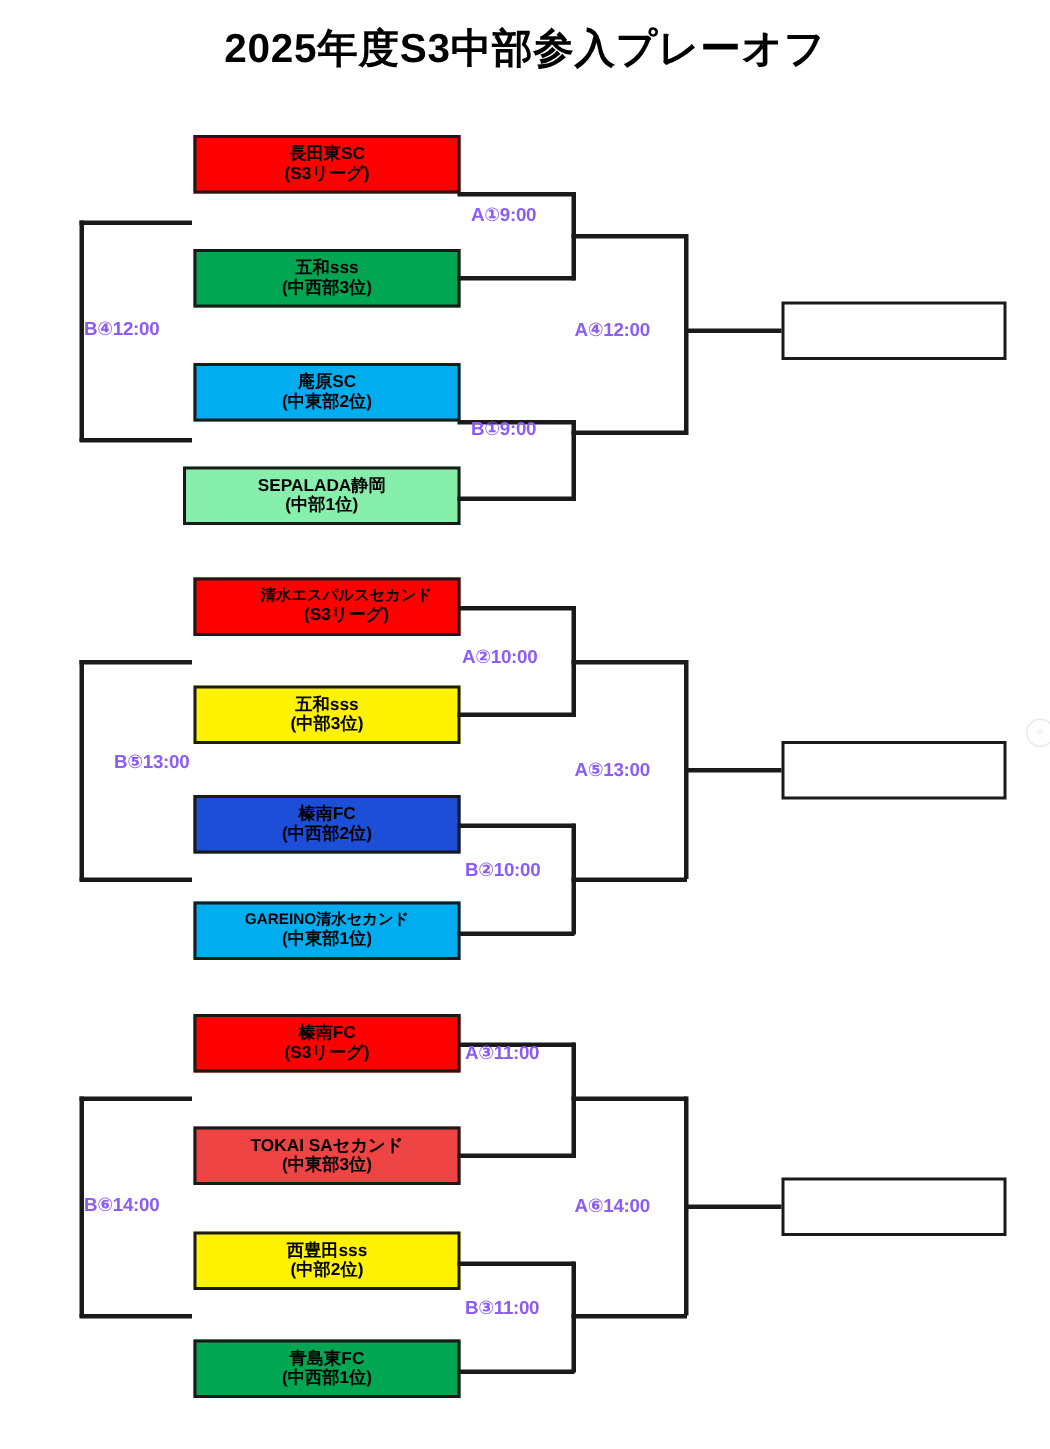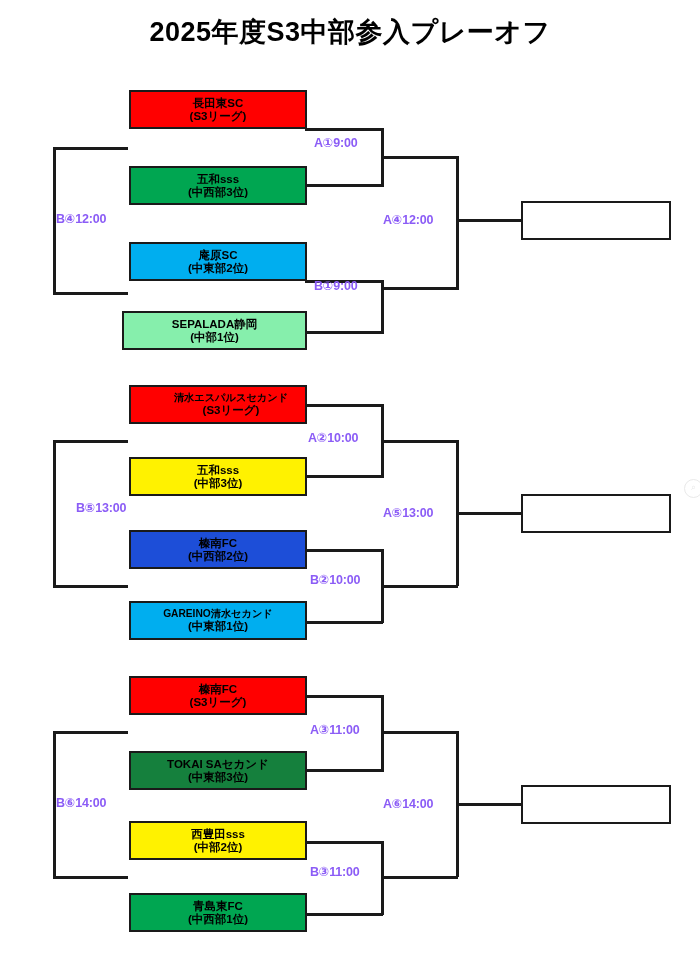--- a/index.html
+++ b/index.html
@@ -200,21 +200,21 @@
     <div class="result-box" style="left:521px; top:494px; width:150px; height:39px;">
       <span></span>
     </div>
   </div>
 
   <div>
     <div class="team-box" style="left:129px; top:676px; width:178px; height:39px; background:#FF0000;">
       <div class="team-name">榛南FC</div>
       <div class="team-rank">(S3リーグ)</div>
     </div>
-    <div class="team-box" style="left:129px; top:751px; width:178px; height:39px; background:#15803d;text-align:center;">
+    <div class="team-box" style="left:129px; top:751px; width:178px; height:39px; background:#ef4444;text-align:center;">
       <div class="team-name">TOKAI SAセカンド</div>
       <div class="team-rank">(中東部3位)</div>
     </div>
     <div class="team-box" style="left:129px; top:821px; width:178px; height:39px; background:#FFF200;">
       <div class="team-name">西豊田sss</div>
       <div class="team-rank">(中部2位)</div>
     </div>
     <div class="team-box" style="left:129px; top:893px; width:178px; height:39px; background:#00A651;">
       <div class="team-name">青島東FC</div>
       <div class="team-rank">(中西部1位)</div>
@@ -222,21 +222,21 @@
 
     <div class="h-line" style="left:53px; top:731px; width:75px;"></div>
     <div class="v-line" style="left:53px; top:731px; height:147px;"></div>
     <div class="h-line" style="left:53px; top:876px; width:75px;"></div>
     <div class="match-label" style="left:56px; top:795px;">B⑥14:00</div>
 
     <div class="h-line" style="left:305px; top:695px; width:78px;"></div>
     <div class="h-line" style="left:305px; top:769px; width:78px;"></div>
     <div class="v-line" style="left:381px; top:695px; height:77px;"></div>
     <div class="h-line" style="left:381px; top:731px; width:77px;"></div>
-    <div class="match-label" style="left:310px; top:722px;">A③11:00</div>
+    <div class="match-label" style="left:310px; top:694px;">A③11:00</div>
 
     <div class="h-line" style="left:305px; top:841px; width:78px;"></div>
     <div class="h-line" style="left:305px; top:913px; width:78px;"></div>
     <div class="v-line" style="left:381px; top:841px; height:74px;"></div>
     <div class="h-line" style="left:381px; top:876px; width:77px;"></div>
     <div class="match-label" style="left:310px; top:864px;">B③11:00</div>
 
     <div class="v-line" style="left:456px; top:731px; height:146px;"></div>
     <div class="h-line" style="left:456px; top:803px; width:68px;"></div>
     <div class="match-label right-align" style="left:383px; top:796px;">A⑥14:00</div>

